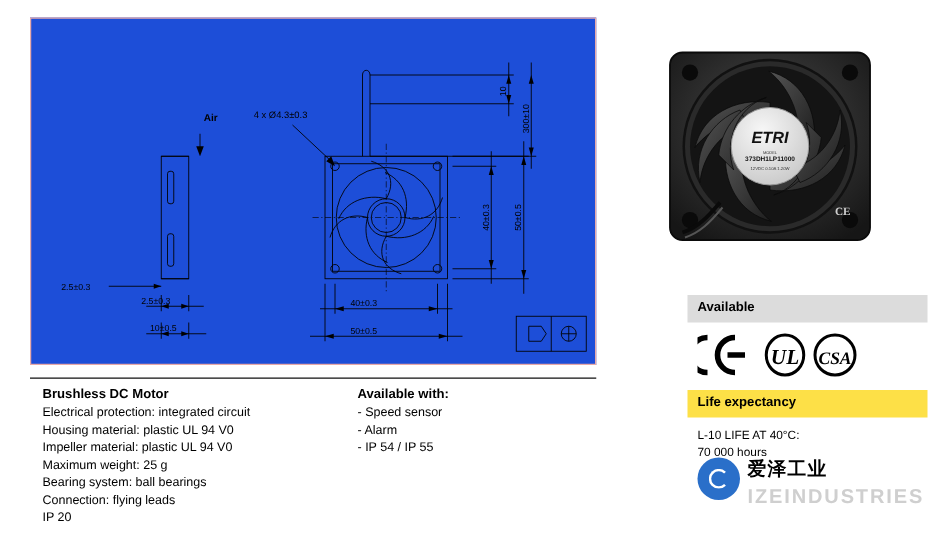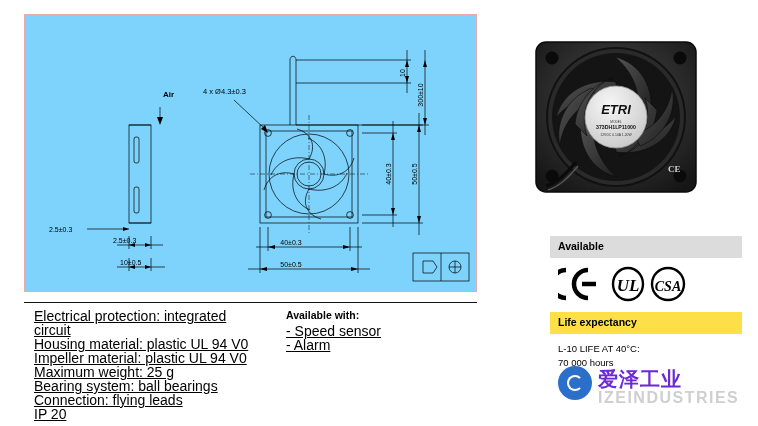--- a/index.html
+++ b/index.html
@@ -27,21 +27,21 @@
     left: 24px; top: 14px;
     width: 455px;
     height: 400px;
   }
   .drawing-box {
     position: absolute;
     left: 0; top: 0;
     width: 453px;
     height: 278px;
     border: 1px solid #e8a9a9;
-    background: #7dd3fc;
+    background: #1d4ed8;
     box-sizing: border-box;
   }
   .specs-box {
     position: absolute;
     left: 0; top: 288px;
     width: 453px;
     height: 126px;
     border-top: 1px solid #111;
     box-sizing: border-box;
     padding-top: 5px;
@@ -55,23 +55,22 @@
     position: absolute;
     left: 262px; top: 6px;
     width: 180px;
   }
   .spec-title {
     font-size: 10.5px;
     font-weight: bold;
     margin-bottom: 3px;
   }
   .spec-line {
-    font-size: 14px;
+    font-size: 10px;
     line-height: 14px;
-    text-decoration: underline;
   }
 
   
   .right-col {
     position: absolute;
     left: 500px; top: 14px;
     width: 240px;
     height: 400px;
   }
   .photo-area {
@@ -133,23 +132,23 @@
     left: 9px; top: 9px;
     width: 16px; height: 16px;
     border: 2.5px solid #fff;
     border-radius: 50%;
     border-right-color: transparent;
     box-sizing: border-box;
   }
   .wm-cn {
     position: absolute;
     left: 40px; top: 2px;
-    font-size: 20px;
+    font-size: 15px;
     font-weight: bold;
-    color: #6d28d9;
+    color: #000000;
     letter-spacing: 1px;
   }
   .wm-en {
     position: absolute;
     left: 40px; top: 25px;
     font-size: 16px;
     font-weight: bold;
     color: #cfcfcf;
     letter-spacing: 1.5px;
   }
@@ -281,32 +280,34 @@
         <text class="dim-text" x="366" y="159" transform="rotate(-90 366 159)" text-anchor="middle">40±0.3</text>
         <text class="dim-text" x="392" y="159" transform="rotate(-90 392 159)" text-anchor="middle">50±0.5</text>
 
         <text class="dim-text" x="380" y="58" transform="rotate(-90 380 58)" text-anchor="middle">10</text>
         <text class="dim-text" x="398" y="80" transform="rotate(-90 398 80)" text-anchor="middle">300±10</text>
       </svg>
     </div>
 
     <div class="specs-box">
       <div class="specs-left">
+        <div class="spec-title">Brushless DC Motor</div>
         <div class="spec-line">Electrical protection: integrated circuit</div>
         <div class="spec-line">Housing material: plastic UL 94 V0</div>
         <div class="spec-line">Impeller material: plastic UL 94 V0</div>
         <div class="spec-line">Maximum weight: 25 g</div>
         <div class="spec-line">Bearing system: ball bearings</div>
         <div class="spec-line">Connection: flying leads</div>
         <div class="spec-line">IP 20</div>
       </div>
       <div class="specs-right">
         <div class="spec-title">Available with:</div>
         <div class="spec-line">- Speed sensor</div>
         <div class="spec-line">- Alarm</div>
+        <div class="spec-line">- IP 54 / IP 55</div>
       </div>
     </div>
   </div>
 
   <div class="right-col">
 
     <div class="photo-area">
       <svg width="200" height="190" viewBox="0 0 200 190">
         <defs>
           <radialGradient id="gbody" cx="50%" cy="40%" r="70%">

